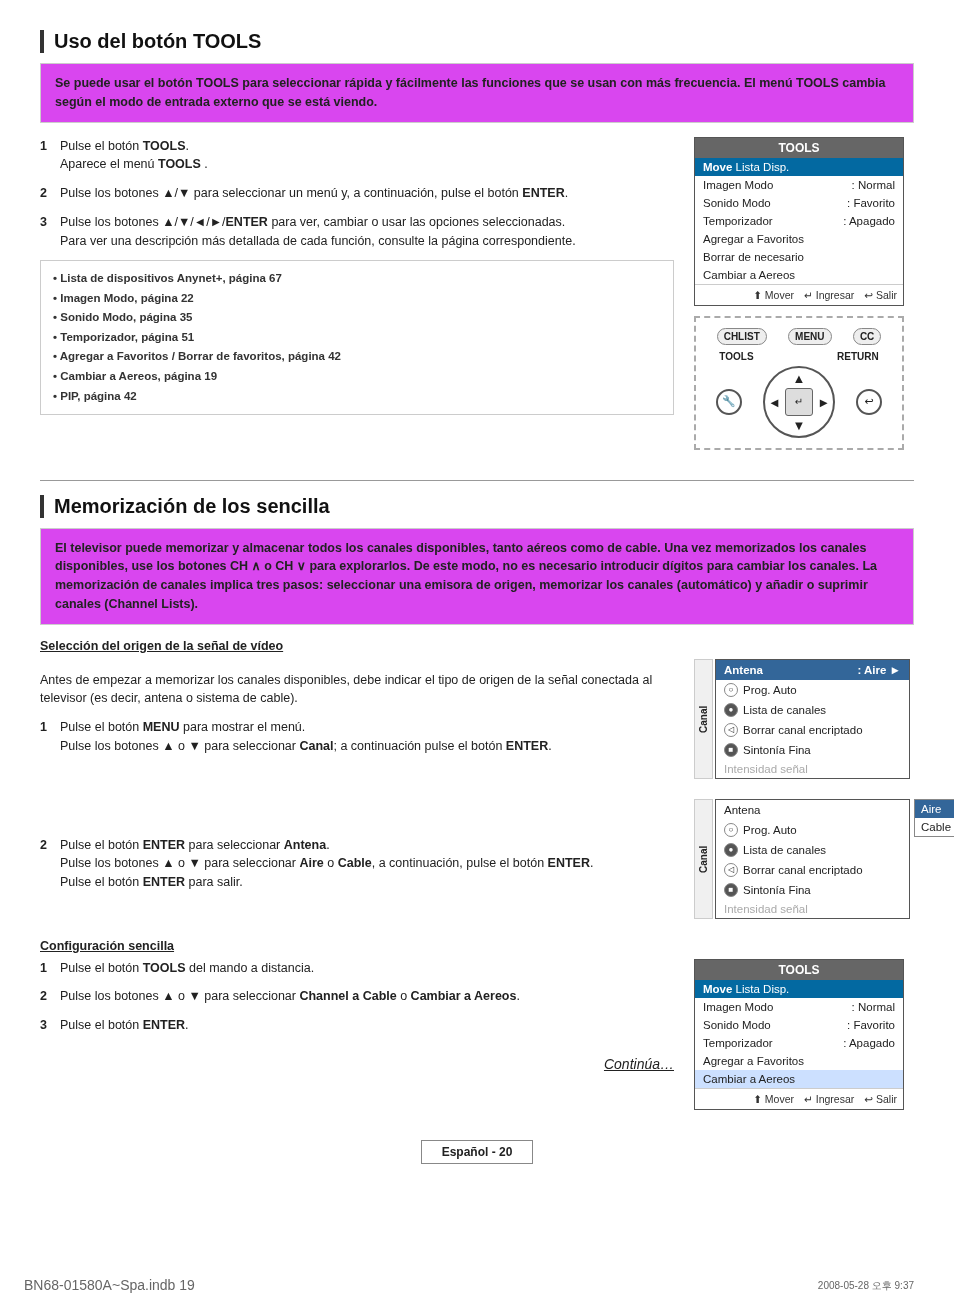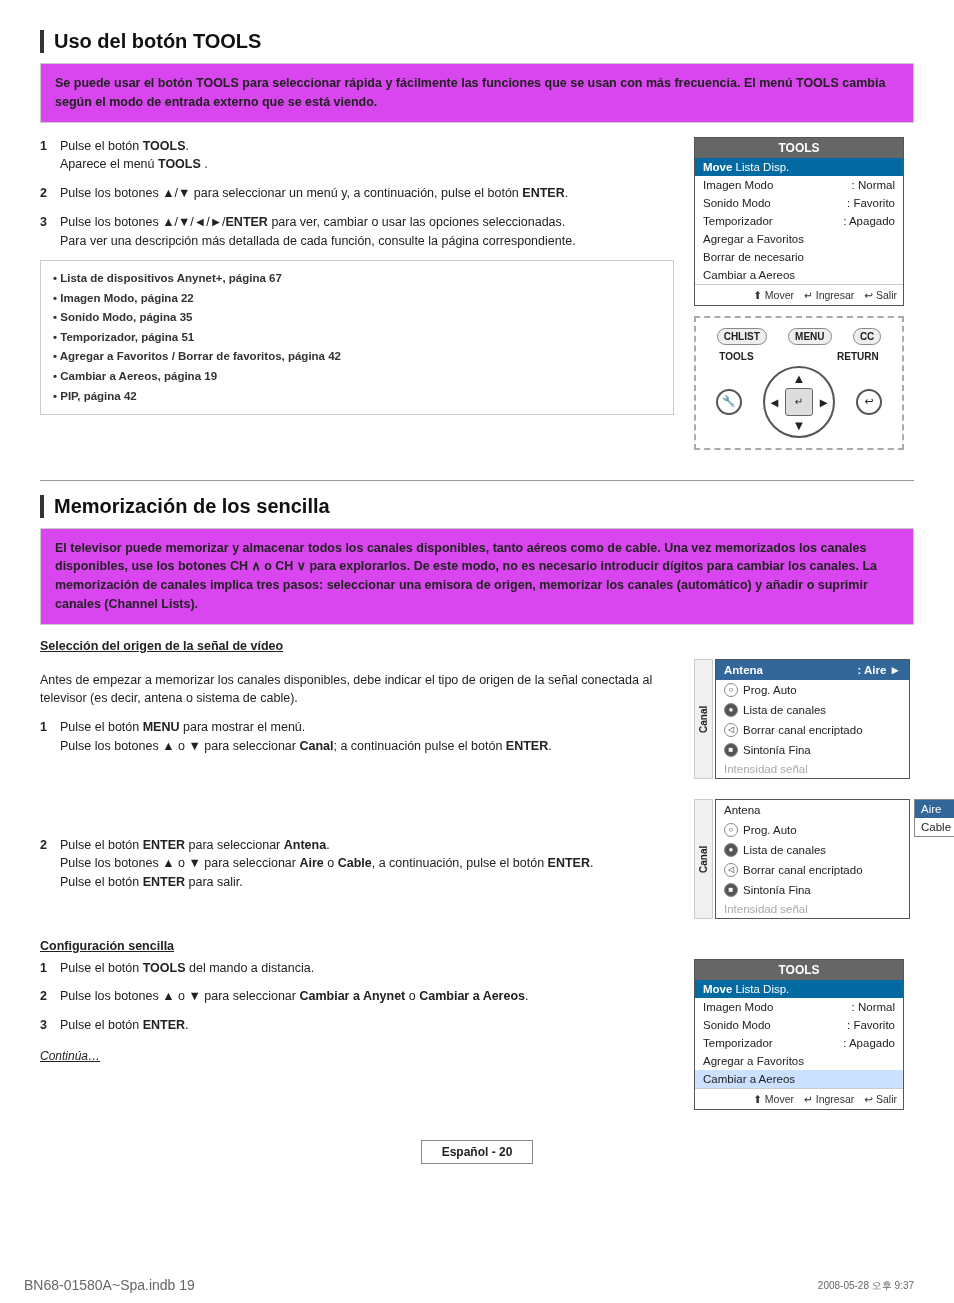--- a/index.html
+++ b/index.html
@@ -231,22 +231,23 @@
     .date-info {
       position: absolute;
       bottom: 10px;
       right: 40px;
       font-size: 10px;
       color: #666;
     }
 
     .continua {
       font-style: italic;
-      font-size: 12px;
-      margin-top: 14px;
+      font-size: 14px;
+      text-align: right;
+      margin-top: 21px;
       text-decoration: underline;
     }
 
     hr.section-divider {
       border: none;
       border-top: 1px solid #999;
       margin: 18px 0 14px 0;
     }
   </style>
 </head>
@@ -484,21 +485,21 @@
           <div class="step">
             <span class="step-num">1</span>
             <div class="step-text">
               Pulse el botón <b>TOOLS</b> del mando a distancia.
             </div>
           </div>
 
           <div class="step">
             <span class="step-num">2</span>
             <div class="step-text">
-              Pulse los botones ▲ o ▼ para seleccionar <b>Cambiar a Anynet</b> o <b>Cambiar a Aereos</b>.
+              Pulse los botones ▲ o ▼ para seleccionar <b>Channel a Cable</b> o <b>Cambiar a Aereos</b>.
             </div>
           </div>
 
           <div class="step">
             <span class="step-num">3</span>
             <div class="step-text">
               Pulse el botón <b>ENTER</b>.
             </div>
           </div>
 

